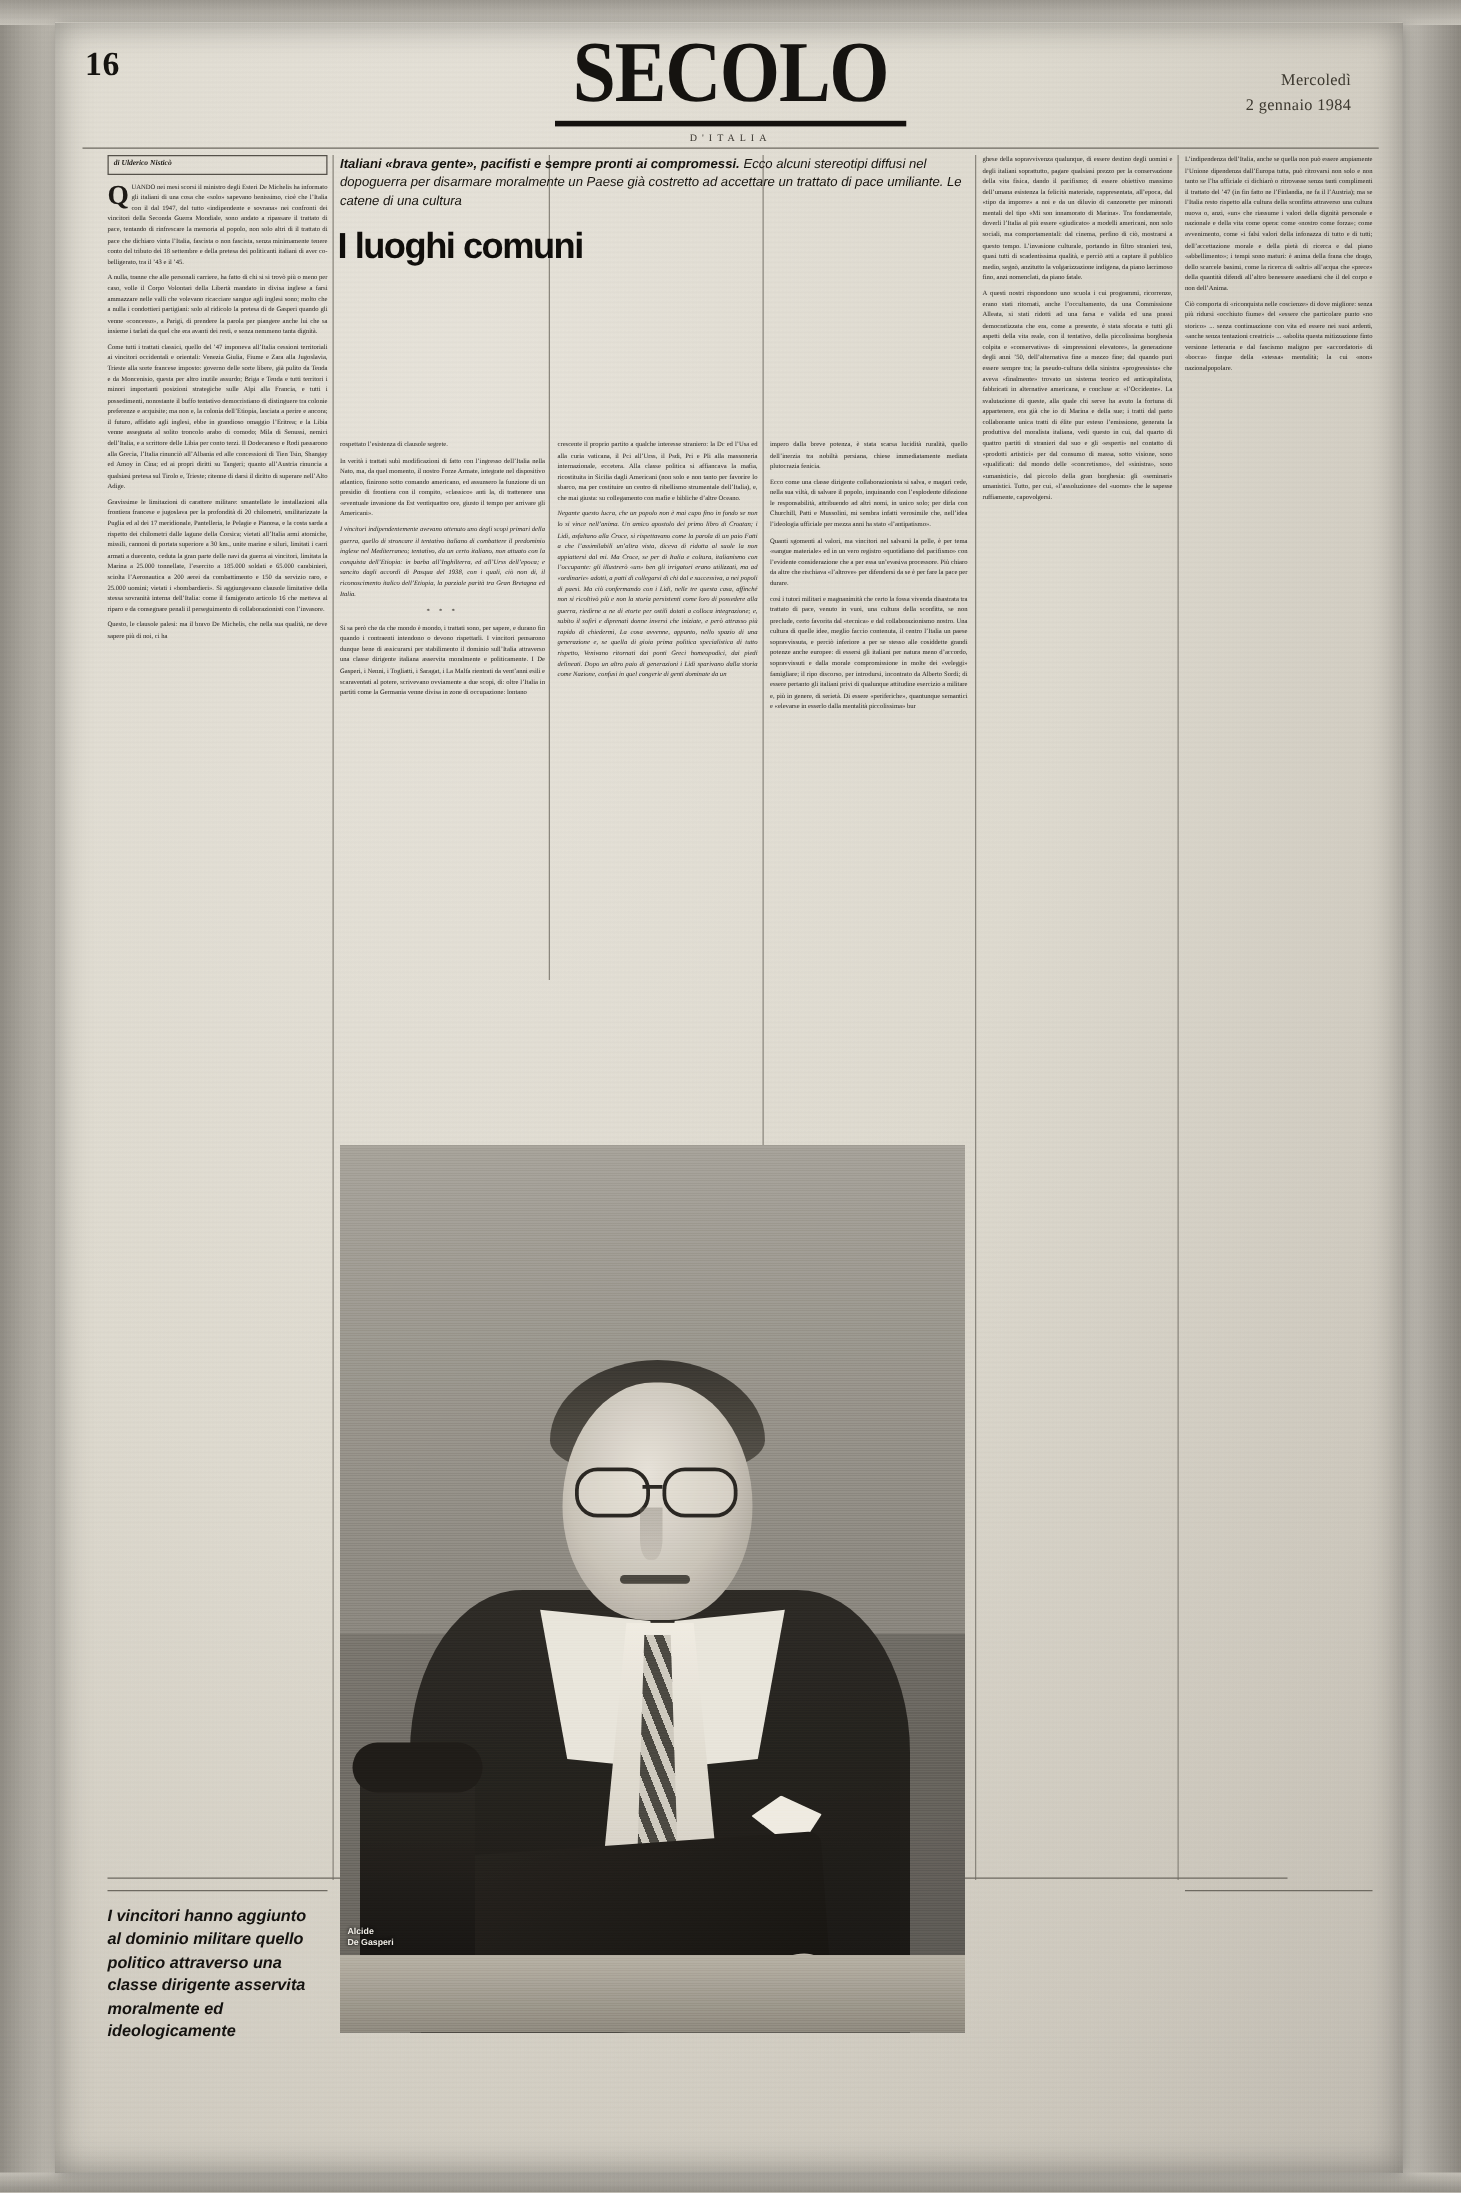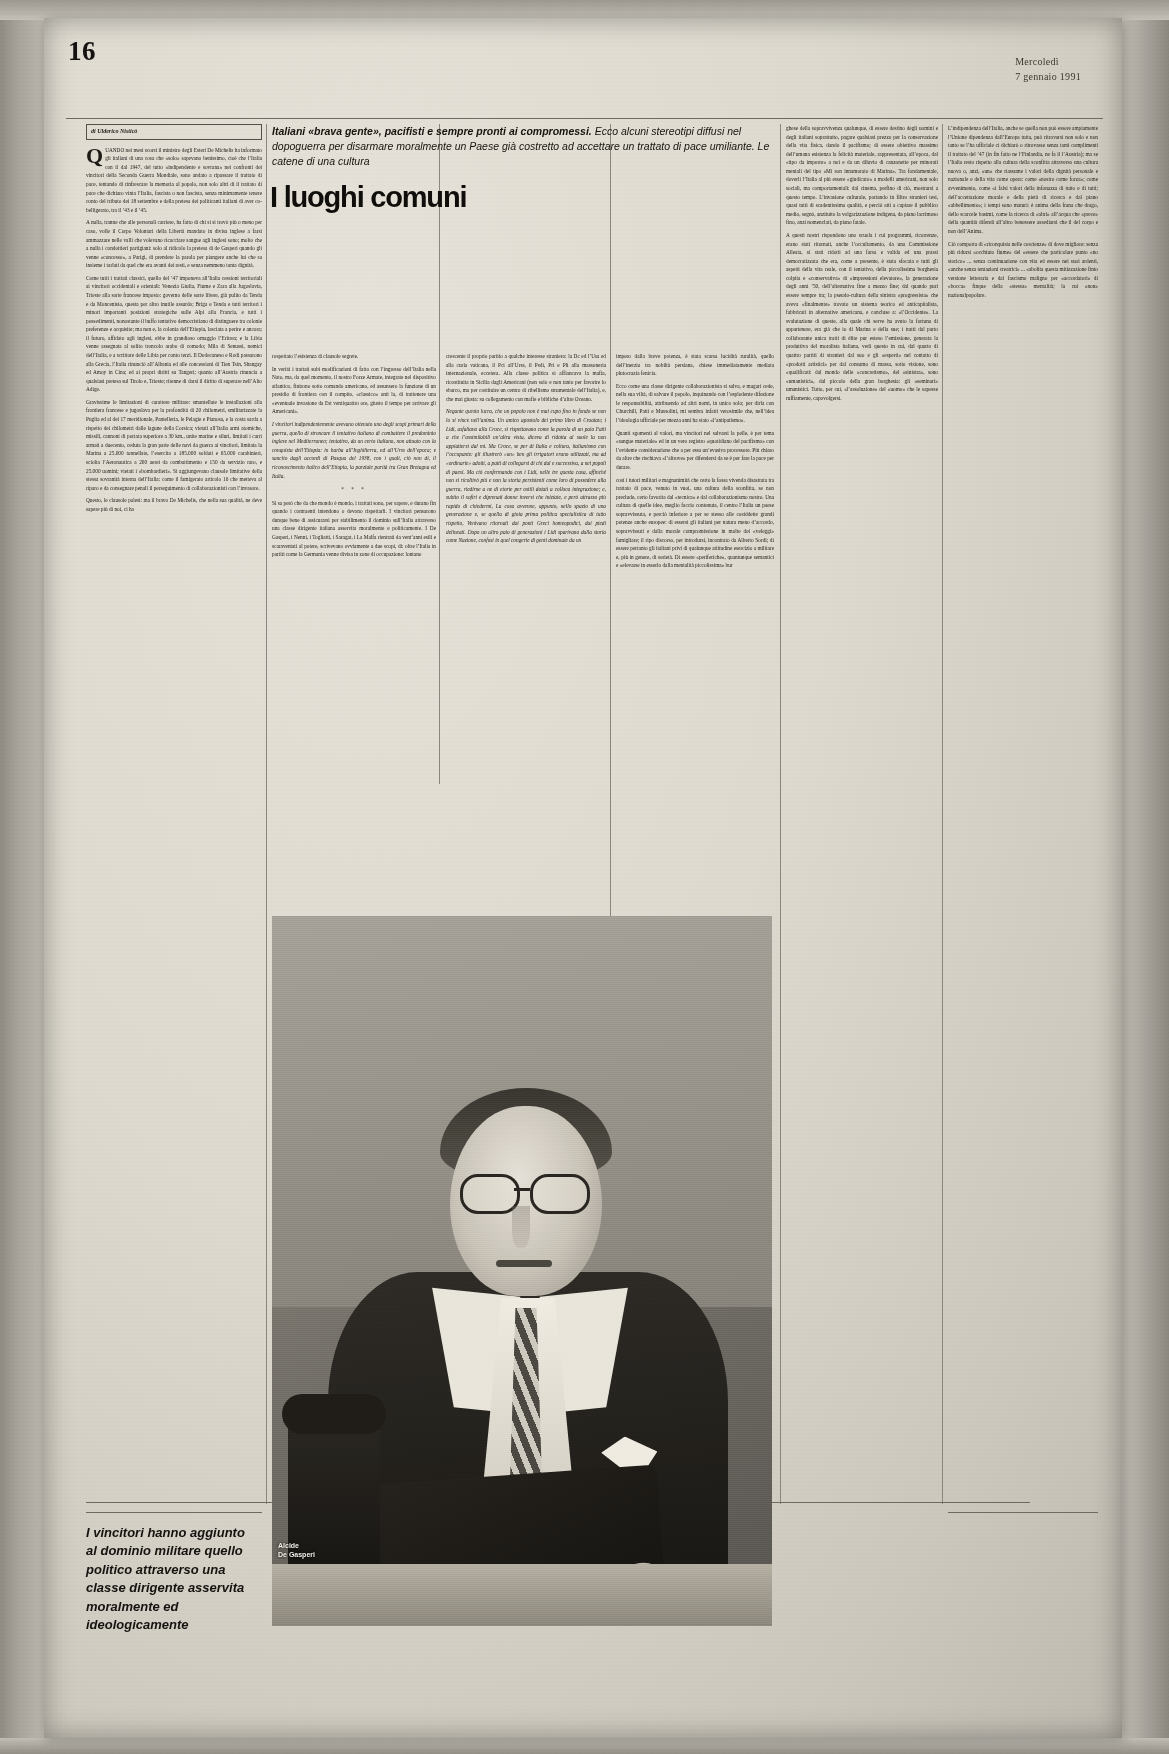--- a/index.html
+++ b/index.html
@@ -68,21 +68,21 @@
     border-bottom: 4px solid #14110e;
     padding: 0 14px 2px 14px;
     line-height: 1.02;
     transform: scaleY(1.12);
   }
   .masthead .subtitle {
     font-size: 8px; letter-spacing: 4px; margin-top: 9px; color:#3a362f;
   }
   .dateline {
     position:absolute; right: 88px; top: 54px;
-    font-size: 10px; line-height: 1.5; color:#3c382f;
+    text-align: right; font-size: 13px; line-height: 1.5; color:#3c382f;
     letter-spacing:.3px;
     margin-left:37px;
   }
 
   .rule-top {
     position: absolute; left: 66px; right: 66px; top: 118px;
     border-top: 1px solid #6e6a61;
   }
 
   
@@ -297,24 +297,28 @@
   <div class="edge-left"></div>
   <div class="edge-right"></div>
   <div class="edge-top"></div>
   <div class="edge-bottom"></div>
 
   <div class="paper"></div>
   <div class="grain"></div>
 
   <div class="folio">16</div>
 
+  <div class="masthead">
+    <div class="title">SECOLO</div>
+    <div class="subtitle">D'ITALIA</div>
+  </div>
 
   <div class="dateline">
     <div>Mercoledì</div>
-    <div>7 gennaio 1991</div>
+    <div>2 gennaio 1984</div>
   </div>
 
   <div class="rule-top"></div>
 
   <div class="content">
 
     <div class="vline" style="left:180px; height:1380px;"></div>
     <div class="vline" style="left:353px; height:660px;"></div>
     <div class="vline" style="left:524px; height:1380px;"></div>
     <div class="vline" style="left:694px; height:1380px;"></div>

